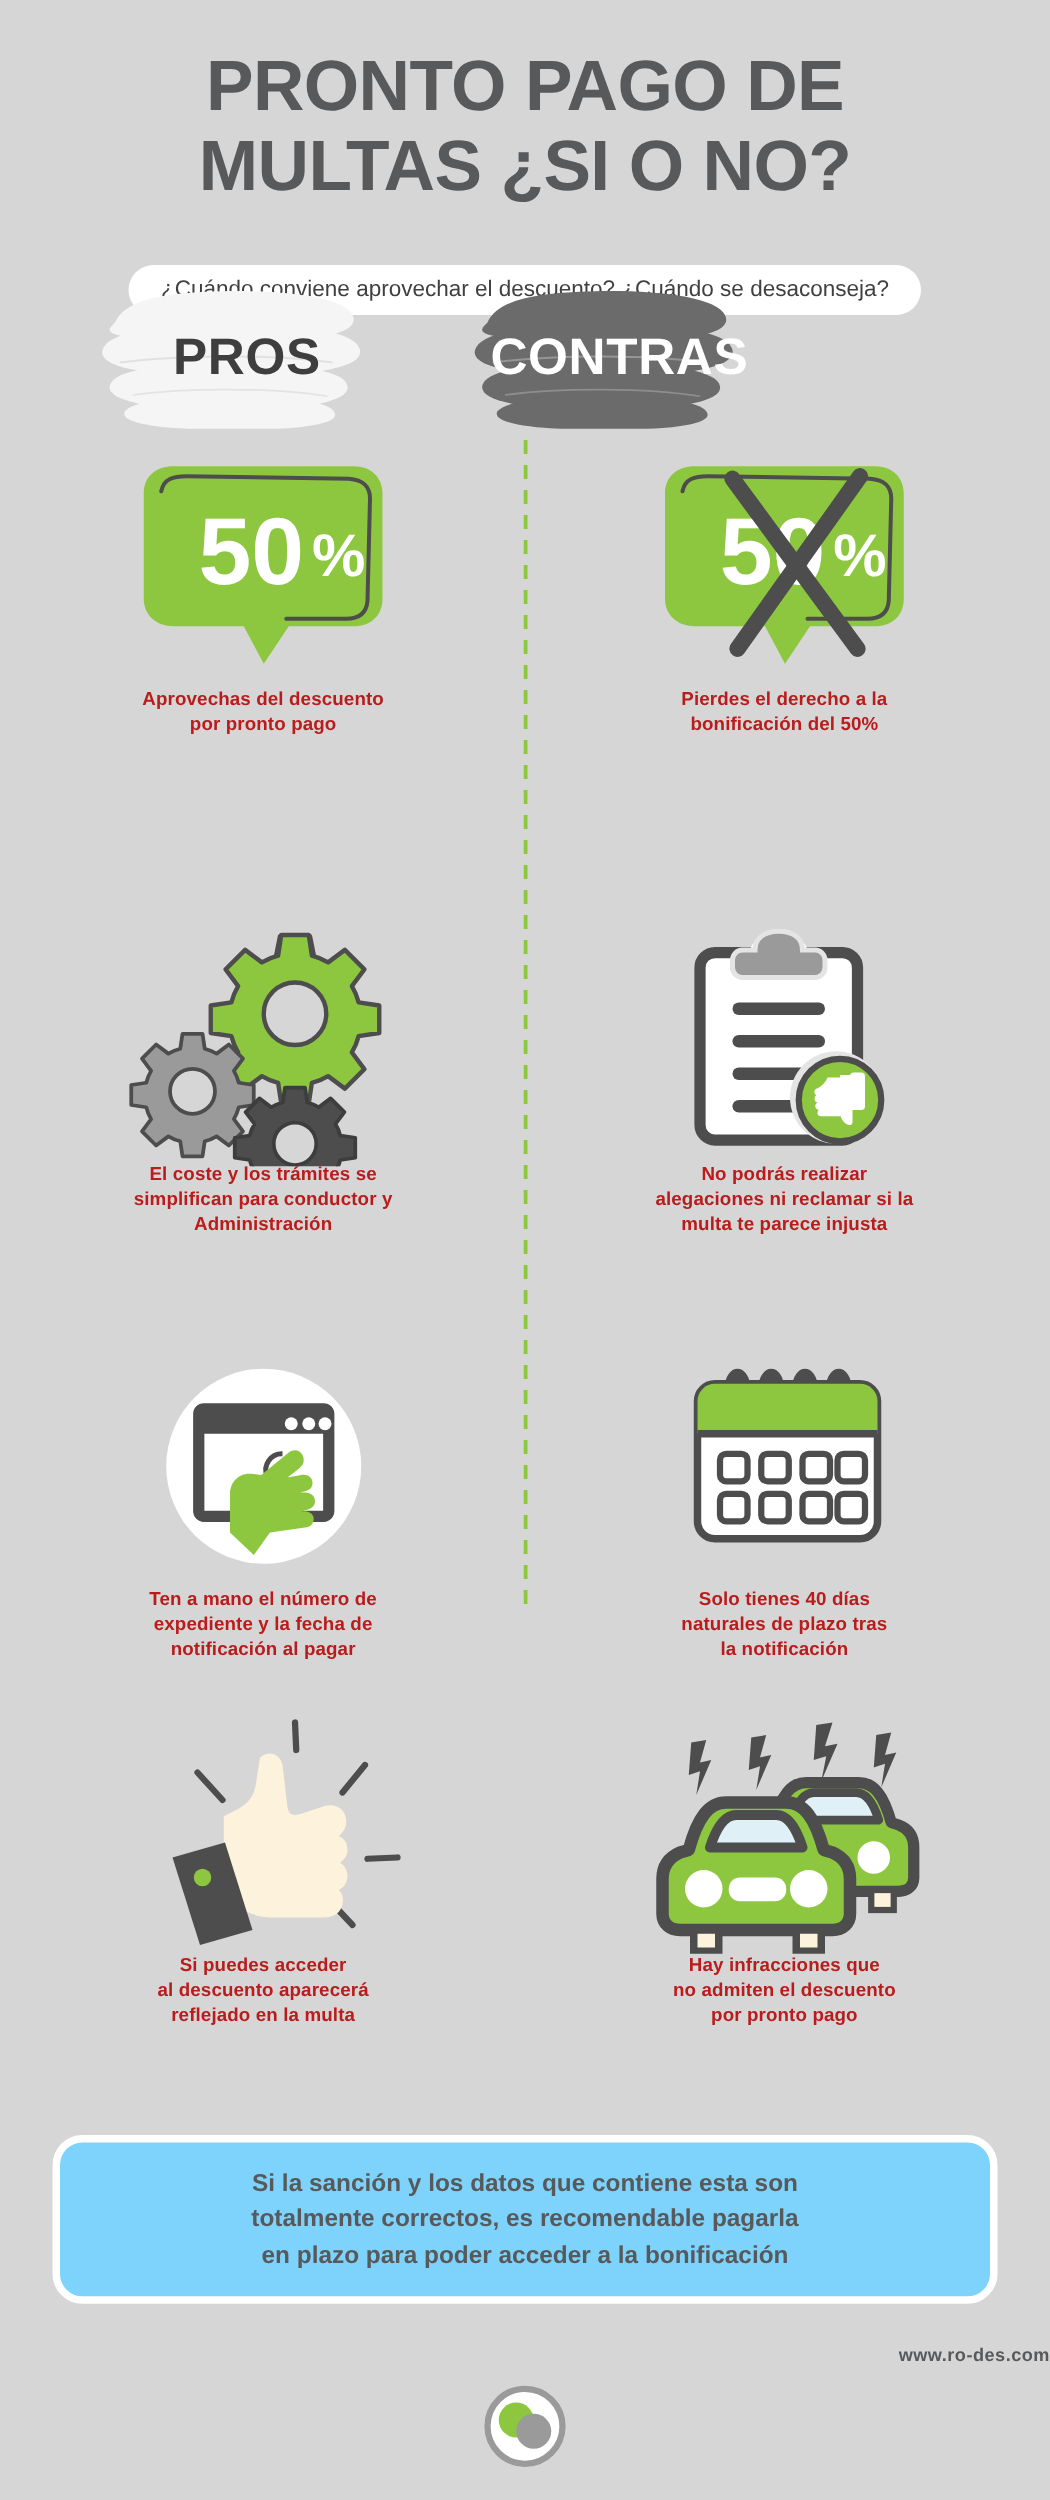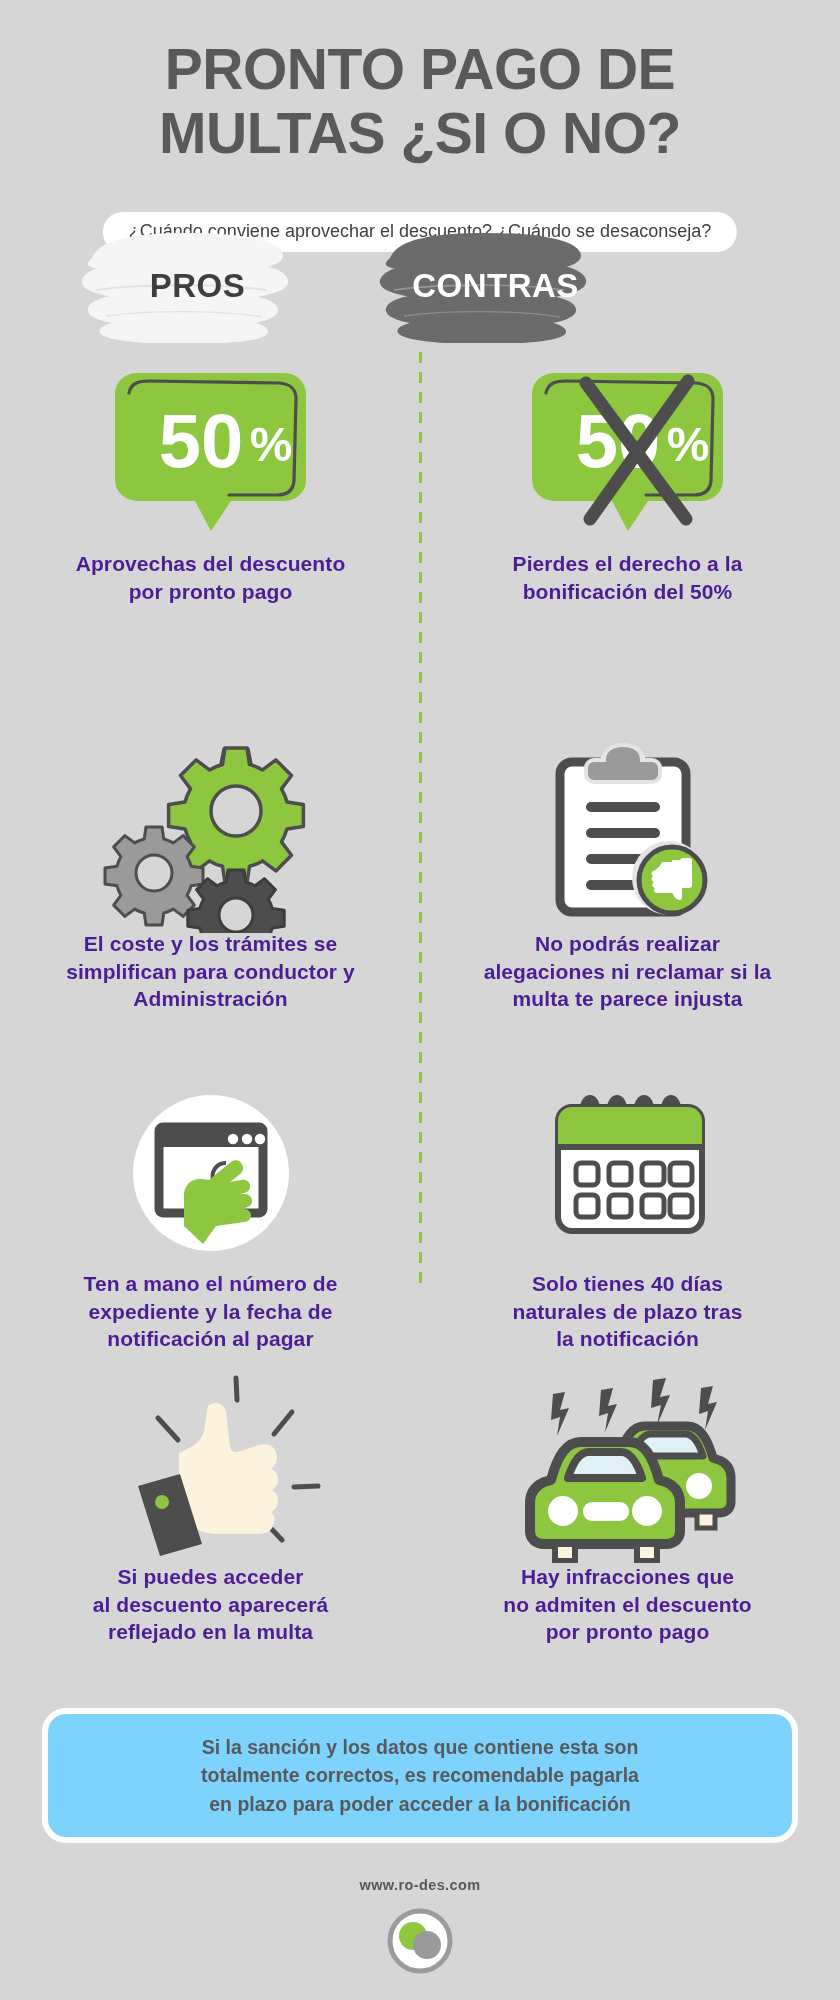--- a/index.html
+++ b/index.html
@@ -47,21 +47,21 @@
     position: absolute;
     width: 230px;
     height: 115px;
     display: flex;
     align-items: center;
     justify-content: center;
   }
   .brush svg { position: absolute; inset: 0; width: 100%; height: 100%; }
   .brush .brush-label {
     position: relative;
-    font-size: 33px;
+    font-size: 41px;
     font-weight: bold;
     letter-spacing: 0.5px;
     z-index: 2;
     margin-left: 25px;
   }
   #brush-pros { left: 70px; top: 228px; }
   #brush-pros .brush-label { color: #3e3e3e; }
   #brush-contras { left: 368px; top: 228px; }
   #brush-contras .brush-label { color: #ffffff; }
 
@@ -81,24 +81,24 @@
   .col-right { position: absolute; left: 440px; width: 375px; text-align: center; }
 
   .icon-box {
     height: 195px;
     display: flex;
     align-items: center;
     justify-content: center;
     text-align: center;
   }
   .caption {
-    font-size: 21px;
+    font-size: 15px;
     font-weight: bold;
     line-height: 1.32;
-    color: #4c1d95;
+    color: #b91c1c;
     letter-spacing: 0.1px;
   }
 
   
   .r1 { top: 355px; }
   .r2 { top: 735px; }
   .r3 { top: 1075px; }
   .r4 { top: 1368px; }
 
   
@@ -119,21 +119,21 @@
   .callout-text {
     font-size: 19.5px;
     font-weight: bold;
     line-height: 1.45;
     color: #58595b;
     padding: 0 22px;
   }
   .website {
     position: absolute;
     top: 1877px; left: 0; right: 0;
-    text-align: center;
+    text-align: right;
     font-size: 14.5px;
     font-weight: bold;
     color: #58595b;
     letter-spacing: 0.4px;
   }
   .logo {
     position: absolute;
     top: 1908px;
     left: 50%;
     transform: translateX(-50%);

